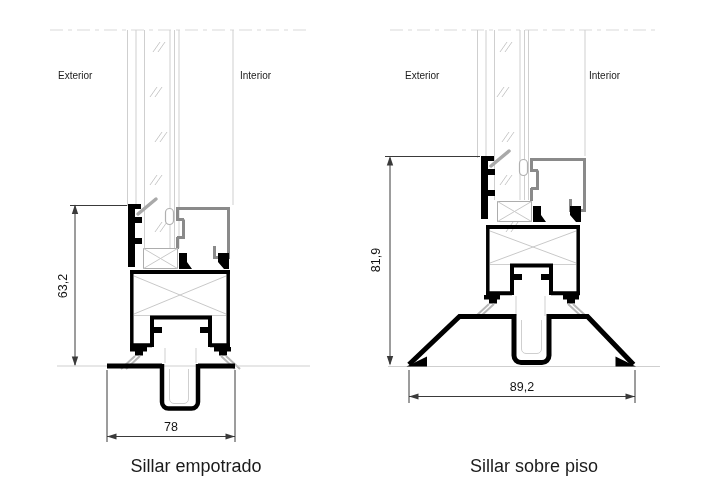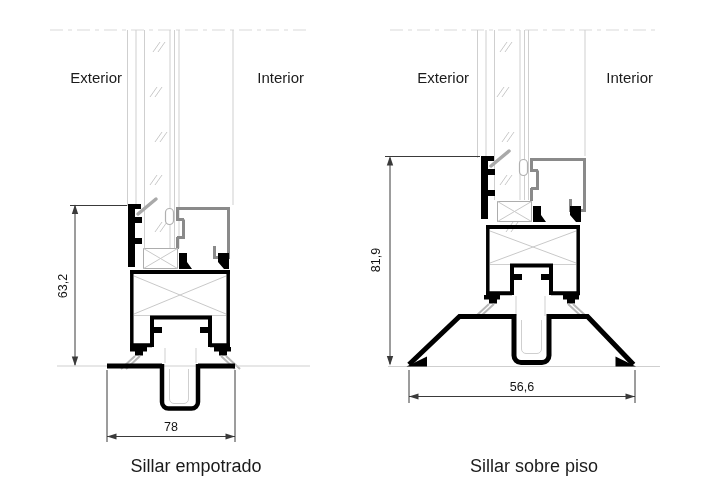--- a/index.html
+++ b/index.html
@@ -2,21 +2,21 @@
 <html><head>
 <meta charset="utf-8">
 <style>
   html,body { margin:0; padding:0; background:#ffffff; }
   .page {
     position:relative; width:705px; height:500px; background:#ffffff;
     overflow:hidden; font-family:"Liberation Sans", sans-serif;
   }
   .page svg { position:absolute; left:0; top:0; }
   .t { position:absolute; color:#1b1b1b; line-height:1.1; white-space:nowrap; }
-  .lab  { font-size:15px; width:64px; text-align:right; }
+  .lab  { font-size:10px; width:64px; text-align:left; }
   .dimt { font-size:12.5px; width:40px; text-align:center; color:#141414; }
   .dimv { font-size:12.5px; width:36px; height:14px; text-align:center; color:#141414; transform:rotate(-90deg); }
   .cap  { font-size:18px; width:200px; text-align:center; }
 
   
   .cl   { stroke:#cfcfcf; stroke-width:1; fill:none; }
   .dash { stroke:#d9d9d9; stroke-width:1.2; fill:none; stroke-dasharray:13 5 4 5; }
   .xd   { stroke:#c9c9c9; stroke-width:1; fill:none; }
   .blk  { fill:#000; stroke:none; }
   .sash { stroke:#8a8a8a; stroke-width:3; fill:none; }
@@ -125,18 +125,18 @@
   </svg>
 
   <div class="t lab" style="left:58px;  top:70px;">Exterior</div>
   <div class="t lab" style="left:240px; top:70px;">Interior</div>
   <div class="t lab" style="left:405px; top:70px;">Exterior</div>
   <div class="t lab" style="left:589px; top:70px;">Interior</div>
 
   <div class="t dimv" style="left:46px;  top:279px;">63,2</div>
   <div class="t dimv" style="left:359px; top:253px;">81,9</div>
   <div class="t dimt" style="left:151px; top:421px;">78</div>
-  <div class="t dimt" style="left:502px; top:381px;">56,6</div>
+  <div class="t dimt" style="left:502px; top:381px;">89,2</div>
 
   <div class="t cap" style="left:96px;  top:457px;">Sillar empotrado</div>
   <div class="t cap" style="left:434px; top:457px;">Sillar sobre piso</div>
 
 </div>
 
 </body></html>

